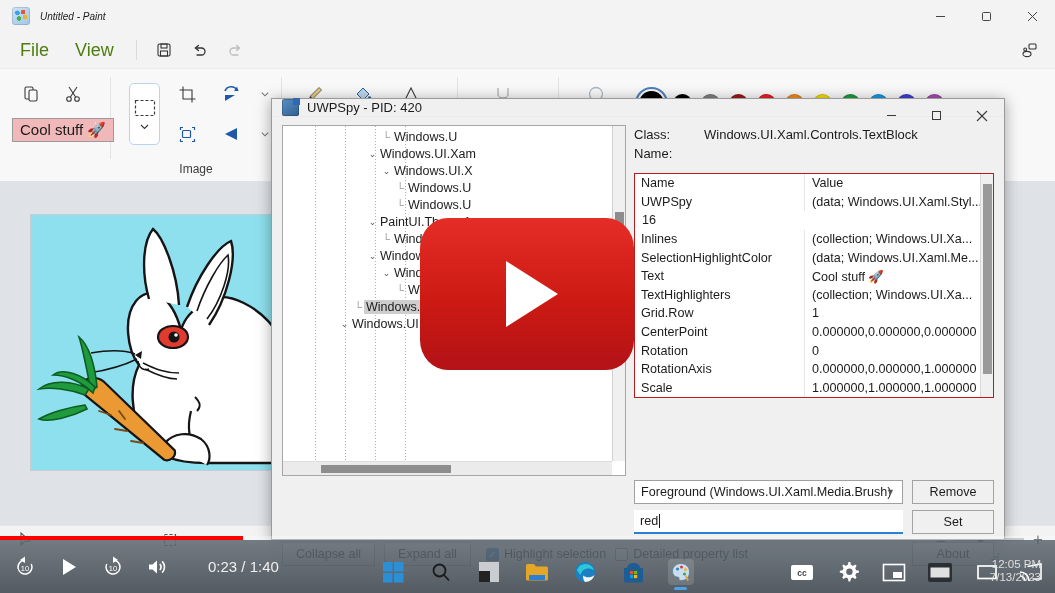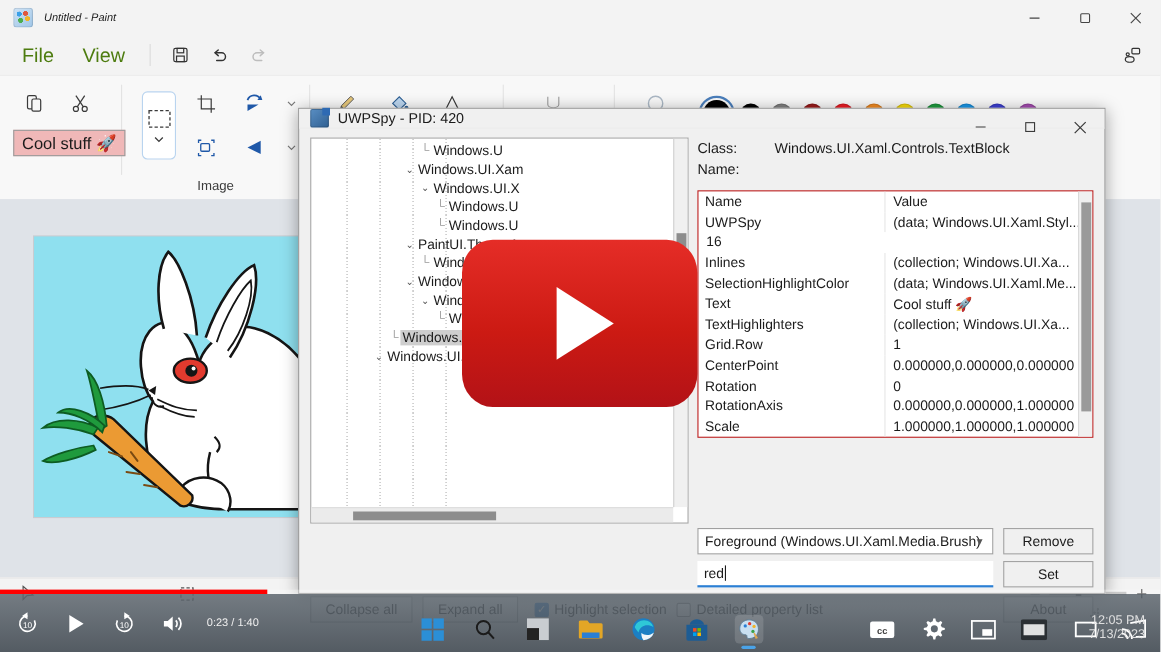--- a/index.html
+++ b/index.html
@@ -222,21 +222,21 @@
   }
 
   #video-bar {
     position:absolute; left:0; right:0; bottom:0; height:53px;
     background:linear-gradient(180deg,rgba(95,104,112,.86),rgba(70,78,86,.92));
   }
   .progress-track { position:absolute; left:0; right:0; top:-4px; height:4px; background:rgba(255,255,255,.28); }
   .progress-fill { height:100%; background:#ff0000; }
   .vb-inner { height:53px; display:flex; align-items:center; padding:0 12px; gap:18px; }
   .vctl { width:26px; height:26px; display:flex; align-items:center; justify-content:center; color:#fff; }
-  .vtime { color:#f0f0f0; font-size:10px; margin-left:0; }
+  .vtime { color:#f0f0f0; font-size:15px; margin-left:20px; }
 
   .taskbar-icons { position:absolute; left:380px; bottom:8px; display:flex; gap:22px; align-items:center; }
   .tb-ico { width:26px; height:26px; display:flex; align-items:center; justify-content:center; position:relative; }
   .tb-active::after { content:""; position:absolute; bottom:-5px; left:6px; width:13px; height:3px; background:#4aa3e8; border-radius:2px; }
   .tb-ico.paint-tb { background:rgba(255,255,255,.14); border-radius:4px; }
 
   .vright { position:absolute; right:10px; bottom:8px; display:flex; gap:20px; align-items:center; }
   .clock-overlay {
     position:absolute; right:14px; bottom:9px; text-align:right;
     color:#e8e8e8; font-size:11.5px; line-height:13px; opacity:.92;

